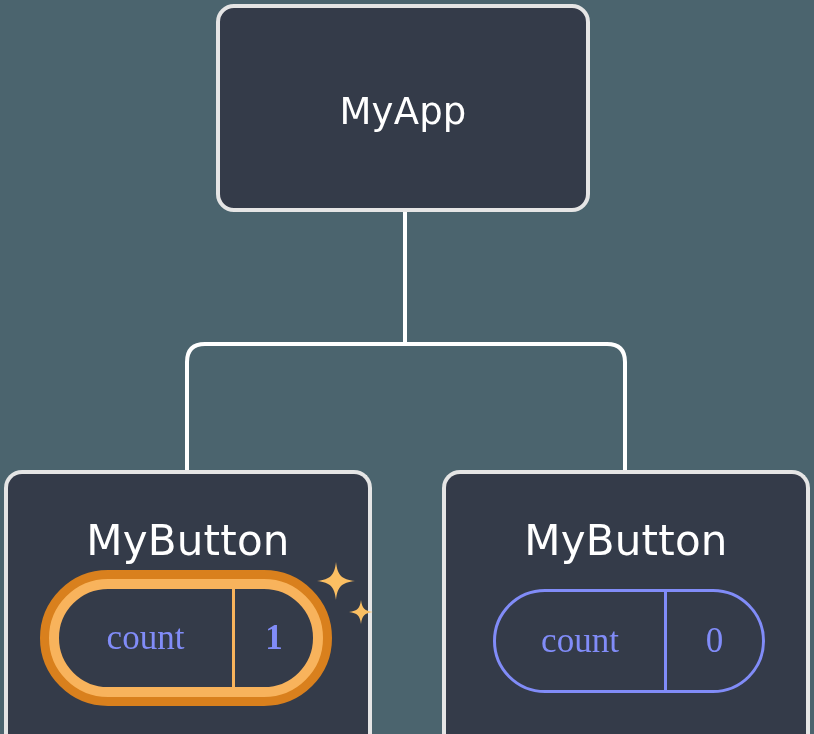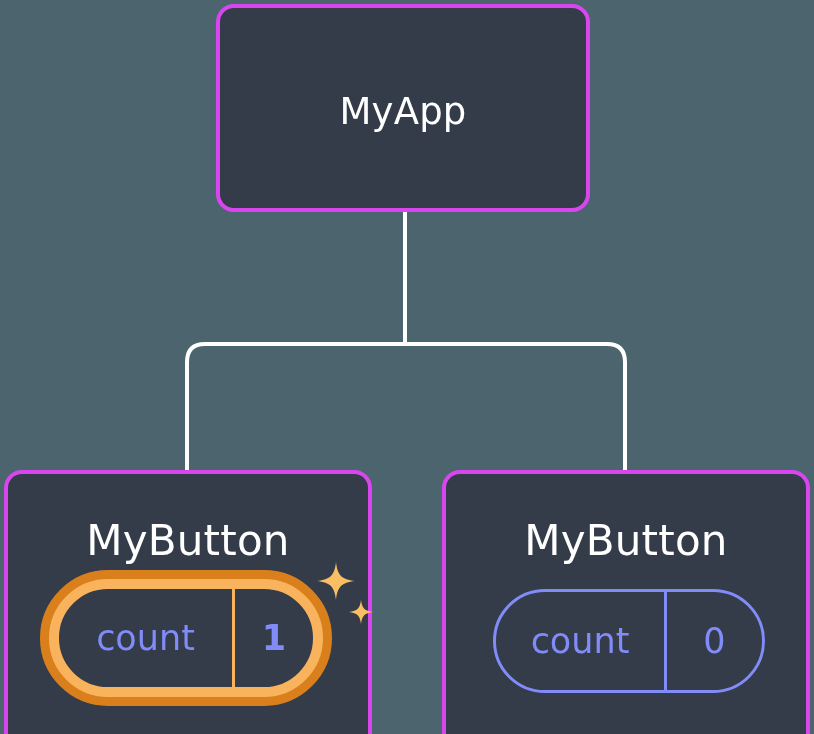--- a/index.html
+++ b/index.html
@@ -26,21 +26,21 @@
     width: 814px;
     height: 734px;
     pointer-events: none;
   }
 
   
   .node {
     position: absolute;
     box-sizing: border-box;
     background: #343b49;
-    border: 4px solid #d946ef;
+    border: 4px solid #e5e5e5;
     border-radius: 18px;
   }
   .node-root {
     left: 216px;
     top: 4px;
     width: 374px;
     height: 208px;
   }
   .node-child-left {
     left: 4px;
@@ -86,20 +86,21 @@
     box-sizing: border-box;
     display: flex;
     align-items: stretch;
     border-radius: 999px;
   }
   .pill-key, .pill-val {
     display: flex;
     align-items: center;
     justify-content: center;
     box-sizing: border-box;
+    font-family: Liberation Serif, serif;
   }
   .pill-key { }
   .pill-val { }
 
   
   .pill-hi {
     left: 40px;
     top: 570px;
     width: 292px;
     height: 136px;

